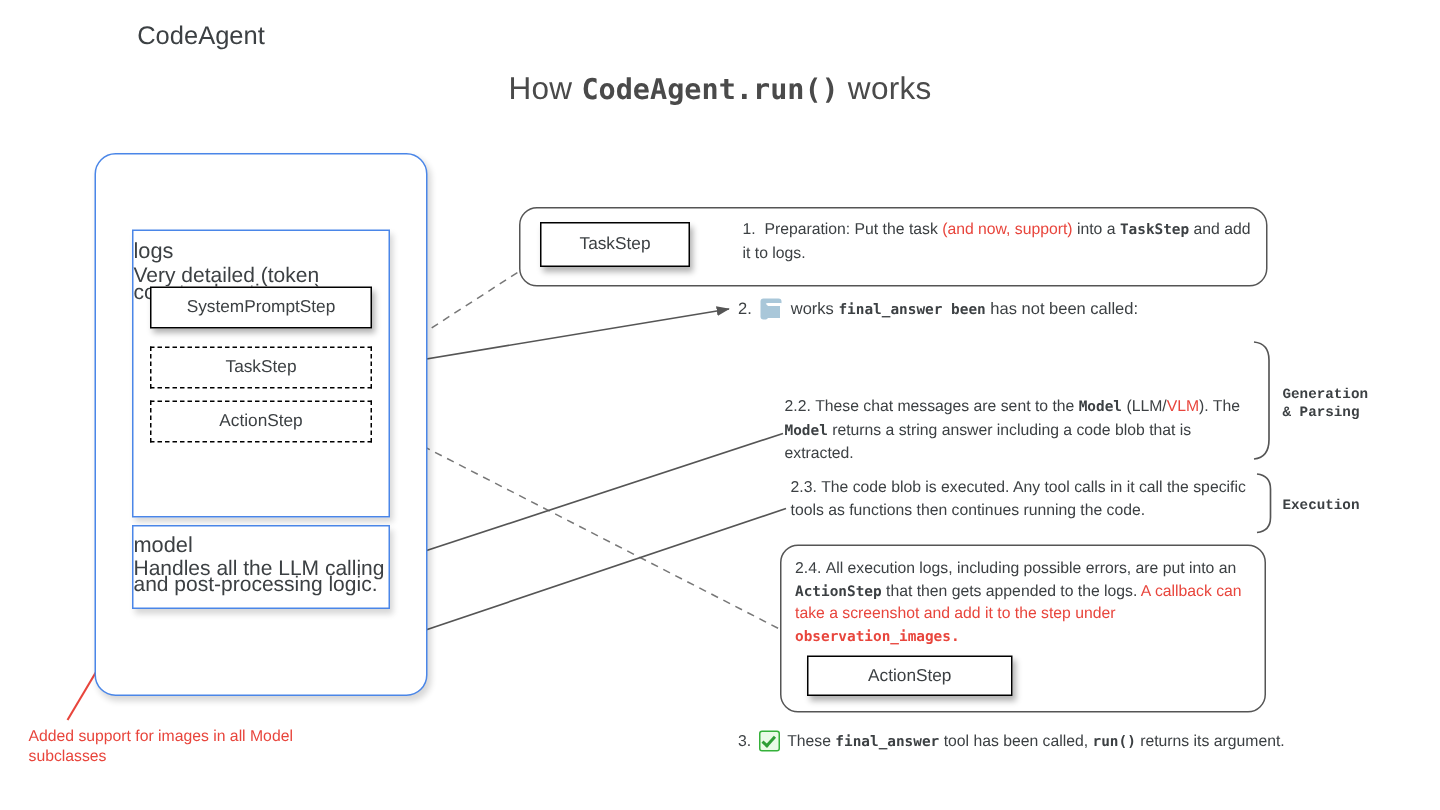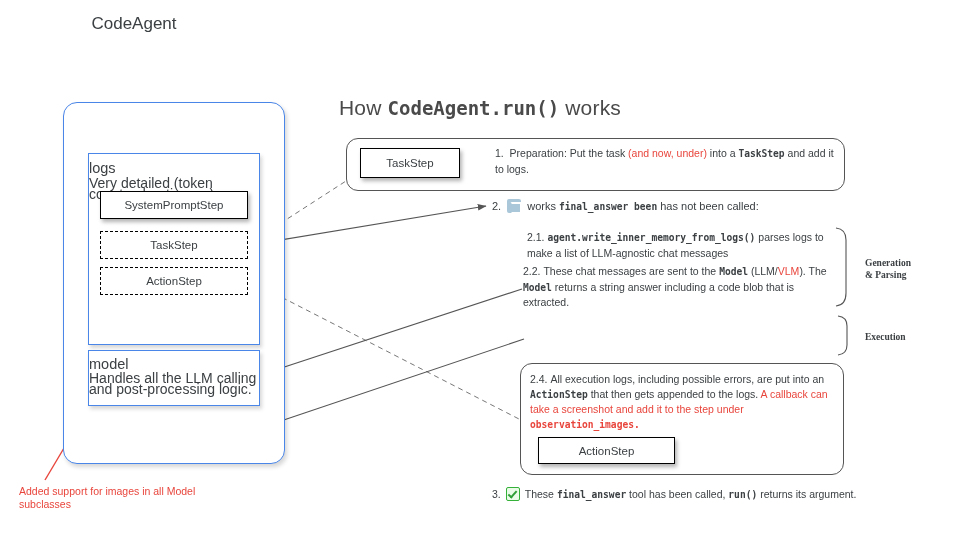--- a/index.html
+++ b/index.html
@@ -26,21 +26,20 @@
   
   .title {
     position: absolute;
     left: 0; top: 48px;
     width: 960px;
     text-align: center;
     font-size: 21px;
     color: #4a4a4a;
     letter-spacing: .2px;
     white-space: pre;
-    margin-top: 48px;
   }
   .title .mono {
     font-family: "DejaVu Sans Mono", monospace;
     font-weight: bold;
     font-size: 19px;
     letter-spacing: 0;
   }
 
   
   .agent-panel {
@@ -238,26 +237,25 @@
     position: absolute;
     left: 3.5px; top: 1px;
     width: 3px; height: 7px;
     border: solid #2f9e36;
     border-width: 0 2px 2px 0;
     transform: rotate(42deg);
   }
 
   .group-label {
     position: absolute;
-    font-family: Liberation Serif, serif;
+    font-family: Liberation Mono, monospace;
     font-size: 9.5px;
     font-weight: bold;
     line-height: 12px;
     color: #3c4043;
-    margin-left: 10px;
   }
   .gl-gen  { left: 855px; top: 257px; }
   .gl-exec { left: 855px; top: 331px; }
 
   
   code, .mono-i {
     font-family: "DejaVu Sans Mono", monospace;
     font-size: 9.6px;
     font-weight: bold;
     color: inherit;
@@ -318,32 +316,32 @@
   <div class="blue-box model-box">
     <div class="bx-head">model</div>
     <div class="bx-sub">Handles all the LLM calling and post-processing logic.</div>
   </div>
 
 
   <div class="red-note">Added support for images in all Model subclasses</div>
 
   <div class="step1-box"></div>
   <div class="taskstep-chip">TaskStep</div>
-  <div class="step1-text"><span>1.</span>&nbsp;&nbsp;<span>Preparation: Put the task </span><span class="red">(and now, under)</span><span> into a </span><code>TaskStep</code><span> and add it to logs.</span></div>
+  <div class="step1-text"><span>1.</span>&nbsp;&nbsp;<span>Preparation: Put the task </span><span class="red">(and now, support)</span><span> into a </span><code>TaskStep</code><span> and add it to logs.</span></div>
 
   <div class="step2-head">
     <span>2.</span>
     <span class="loop-icon"></span>
     <span><span>works </span><code>final_answer been</code><span> has not been called:</span></span>
   </div>
 
-  <div class="sub-text s21"><span>2.1.</span>&nbsp;<code>agent.write_inner_memory_from_logs()</code><span> parses logs to make a list of LLM-agnostic chat messages</span></div>
 
   <div class="sub-text s22"><span>2.2.</span>&nbsp;<span>These chat messages are sent to the </span><code>Model</code><span> (LLM/</span><span class="red">VLM</span><span>). The </span><code>Model</code><span> returns a string answer including a code blob that is extracted.</span></div>
 
+  <div class="sub-text s23"><span>2.3.</span>&nbsp;<span>The code blob is executed. Any tool calls in it call the specific tools as functions then continues running the code.</span></div>
 
   <div class="step24-box"></div>
   <div class="s24"><span>2.4.</span>&nbsp;<span>All execution logs, including possible errors, are put into an </span><code>ActionStep</code><span> that then gets appended to the logs. </span><span class="red">A callback can  take a screenshot and add it to the step under </span><code class="red">observation_images.</code></div>
   <div class="actionstep-chip">ActionStep</div>
 
   <div class="step3-text">
     <span>3.</span>
     <span class="check-icon"></span>
     <span><span>These </span><code>final_answer</code><span> tool has been called, </span><code>run()</code><span> returns its argument.</span></span>
   </div>

